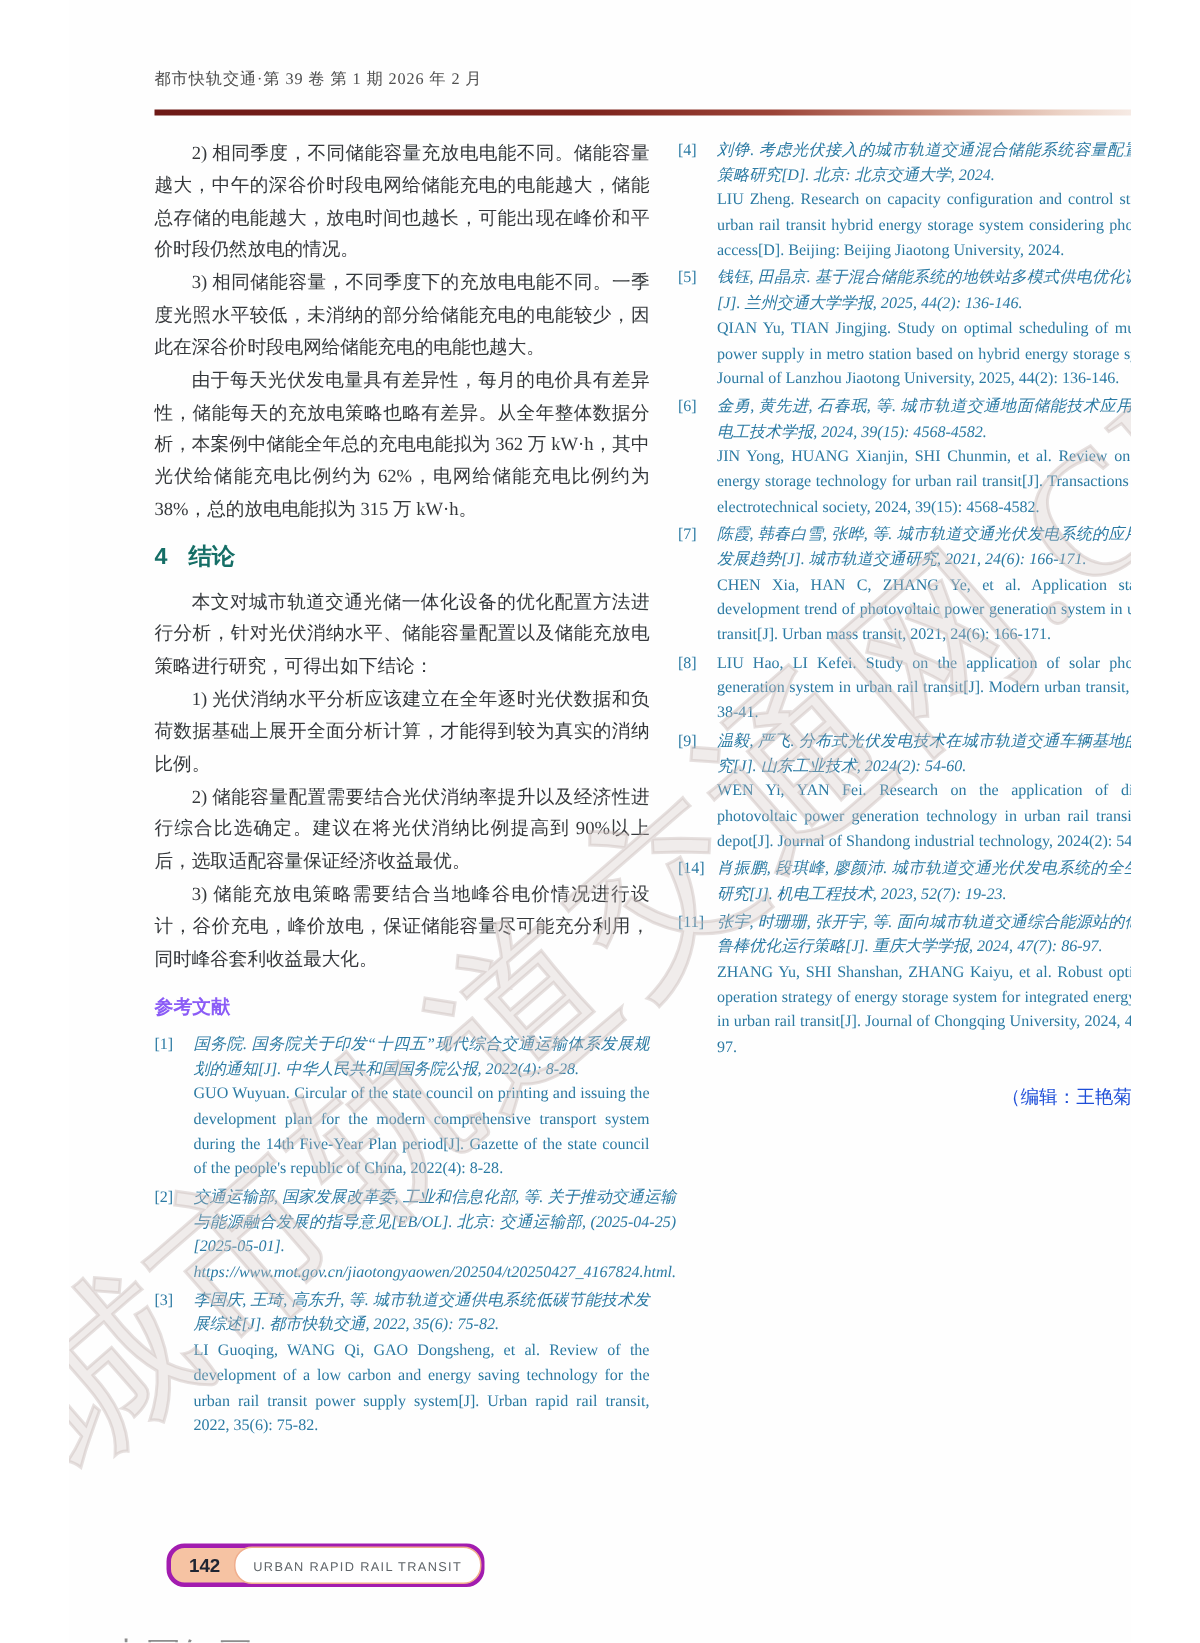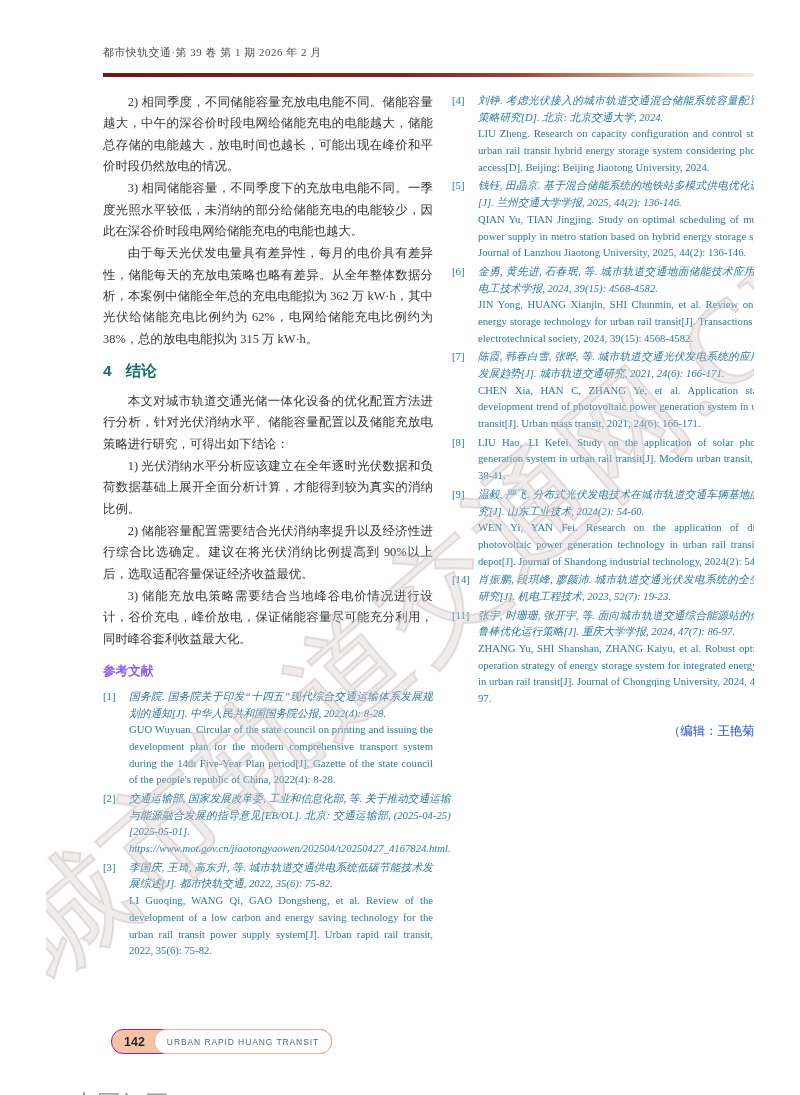--- a/index.html
+++ b/index.html
@@ -47,21 +47,21 @@
   .ref-en { font-style:normal; }
   .ref-en:empty { display:none; }
   .editor-note {
     margin-top:16px; text-align:right; padding-right:26px;
     font-size:12.4px; color:#1d4ed8;
   }
   
   .footer-pill {
     position:absolute; left:65px; top:1029px; height:23px; z-index:2;
     display:flex; align-items:stretch; border-radius:12px;
-    background:#f6c3a3; border:1px solid #a21caf;
+    background:#f6c3a3; border:3px solid #a21caf;
     font-family:"Liberation Sans","DejaVu Sans",sans-serif;
     justify-content:flex-end;
   }
   .pill-num {
     display:flex; align-items:center; padding:0 9px 0 12px;
     font-size:12.5px; font-weight:bold; color:#1e2532;
   }
   .pill-label {
     display:flex; align-items:center; background:#ffffff;
     border:1.5px solid #f0ae8d; border-radius:12px;
@@ -188,19 +188,19 @@
         <div class="ref-zh">张宇, 时珊珊, 张开宇, 等. 面向城市轨道交通综合能源站的储能系统鲁棒优化运行策略[J]. 重庆大学学报, 2024, 47(7): 86-97.</div>
         <div class="ref-en">ZHANG Yu, SHI Shanshan, ZHANG Kaiyu, et al. Robust optimization operation strategy of energy storage system for integrated energy stations in urban rail transit[J]. Journal of Chongqing University, 2024, 47(7): 86-97.</div>
       </div>
     </div>
 
     <div class="editor-note">（编辑：王艳菊）</div>
   </div>
 
   <div class="footer-pill">
     <span class="pill-num">142</span>
-    <span class="pill-label">URBAN RAPID HUANG TRANSIT</span>
+    <span class="pill-label">URBAN RAPID RAIL TRANSIT</span>
   </div>
   <div class="cnki-line">
     <span>中国知网</span>
   </div>
 
 </div>
 
 </body></html>

